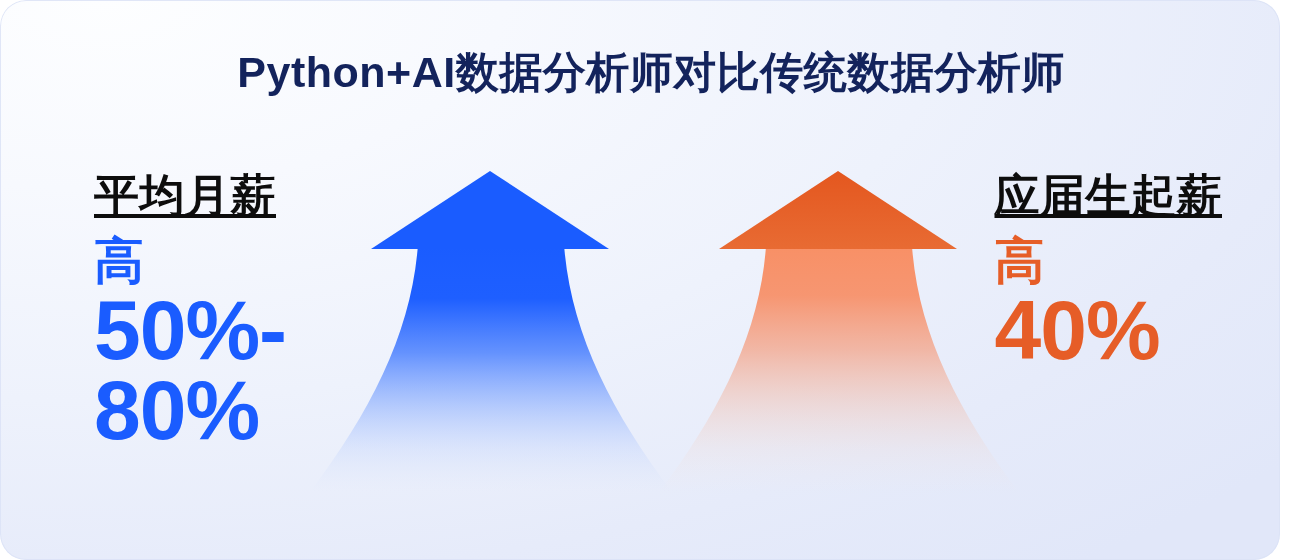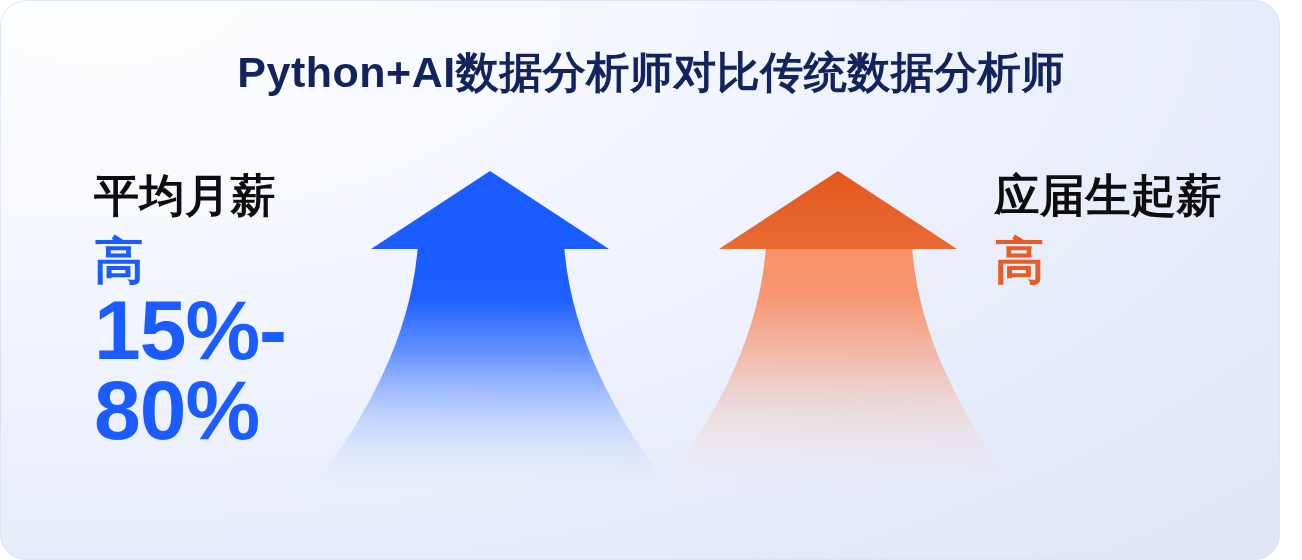--- a/index.html
+++ b/index.html
@@ -69,20 +69,21 @@
   .stat-block.left  { left: 94px;  text-align: left; }
   .stat-block.right { right: 80px; text-align: left; }
 
   .stat-label {
     font-size: 45px;
     font-weight: 700;
     color: #0d0d0d;
     line-height: 1.06;
     letter-spacing: 0.5px;
     white-space: nowrap;
+    text-decoration: underline;
   }
 
   .stat-prefix {
     margin-top: 16px;
     font-size: 50px;
     font-weight: 700;
     line-height: 1.0;
     letter-spacing: 0.5px;
   }
 
@@ -155,23 +156,24 @@
     </g>
   </svg>
 
   <div class="text-layer">
 
     <div class="title">Python+AI数据分析师对比传统数据分析师</div>
 
     <div class="stat-block left">
       <div class="stat-label">平均月薪</div>
       <div class="stat-prefix">高</div>
-      <div class="stat-value">15%-
+      <div class="stat-value">50%-
 80%</div>
     </div>
 
     <div class="stat-block right">
       <div class="stat-label">应届生起薪</div>
       <div class="stat-prefix">高</div>
+      <div class="stat-value">40%</div>
     </div>
 
   </div>
 </div>
 
 </body></html>

